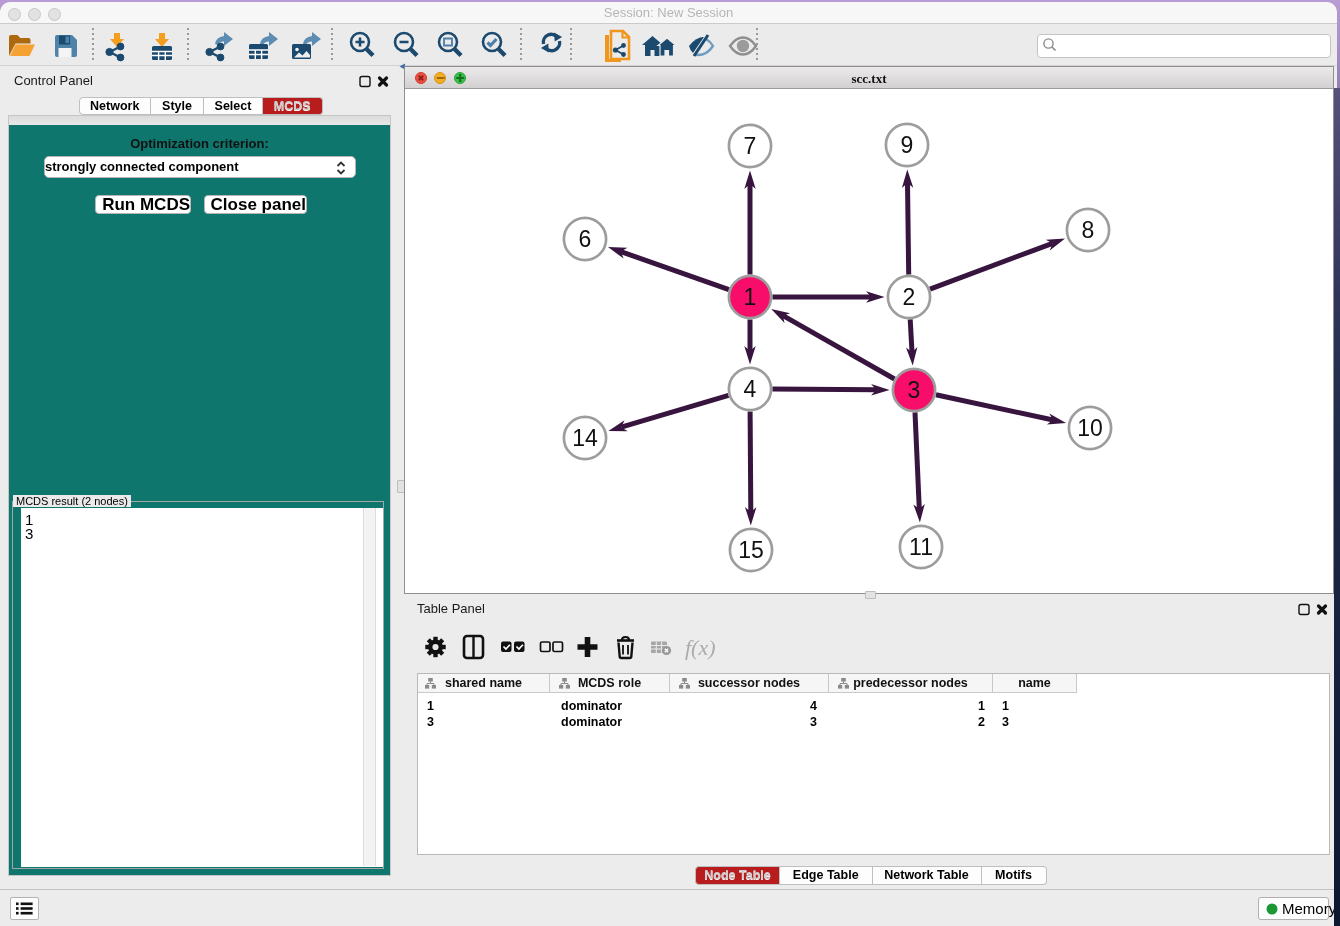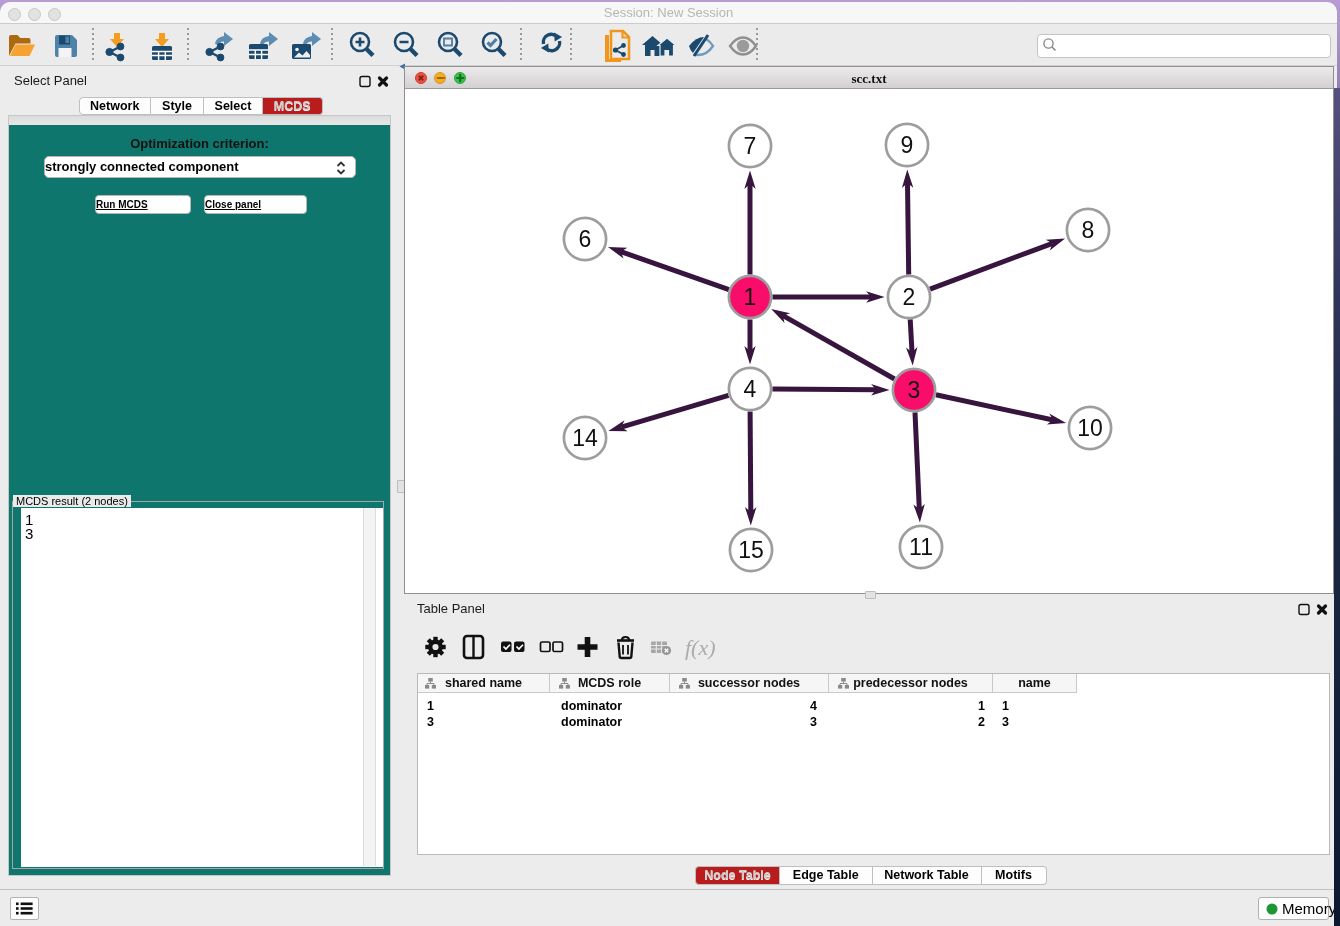--- a/index.html
+++ b/index.html
@@ -30,21 +30,21 @@
   .tab.sel{background:#b91c1c;color:#cbcbcb;text-shadow:0 1px 0 #fff;}
   #cpanel{position:absolute;left:8px;top:112.5px;width:383px;height:761px;
     background:#0f766e;border:1px solid #c6c6c6;box-sizing:border-box;}
   #cpanel .band{position:absolute;left:0;top:0;width:100%;height:9px;
     background:linear-gradient(180deg,#dcdcdc,#e7e7e7);}
   #optlab{position:absolute;left:0;top:20.5px;width:100%;text-align:center;font-size:13px;font-weight:bold;color:#111;}
   #combo{position:absolute;left:35px;top:40.5px;width:312px;height:22px;background:#fff;
     border:1px solid #b5b5b5;border-radius:5px;box-sizing:border-box;font-size:13px;font-weight:bold;
     line-height:20px;color:#000;}
   .btn{position:absolute;top:79px;height:19px;background:#fff;border:1px solid #b5b5b5;
-    border-radius:4px;box-sizing:border-box;font-size:10px;font-weight:bold;text-align:left;line-height:17px;color:#000;text-decoration:underline;}
+    border-radius:4px;box-sizing:border-box;font-size:17px;font-weight:bold;text-align:right;line-height:17px;color:#000;}
   #fieldset{position:absolute;left:3px;top:385.5px;width:372px;height:368px;
     border:1px solid #a6a6a6;box-sizing:border-box;}
   #fslabel{position:absolute;left:0;top:-7.5px;background:#eaeaea;padding:0 3px;font-size:11px;color:#000;}
   #fsarea{position:absolute;left:8px;top:5.5px;width:362px;height:359.5px;background:#fff;
     font-size:15px;line-height:14.5px;color:#000;}
   #fstext{position:absolute;left:4px;top:5px;}
   #fsscroll{position:absolute;right:7.5px;top:0.5px;width:11px;height:358px;background:#f3f3f3;
     border-left:1px solid #dcdcdc;border-right:1px solid #dcdcdc;}
   
   #net{position:absolute;left:404px;top:64px;width:930px;height:528px;
@@ -210,21 +210,21 @@
     <path d="M1 13 Q7 4.5 14 4.5 Q21 4.5 27 13 Q21 21.5 14 21.5 Q7 21.5 1 13 z" fill="none" stroke="#8f8f8f" stroke-width="2.4"></path>
     <circle cx="14" cy="13" r="6.2" fill="#9b9b9b"></circle>
   </g>
 </svg>
 <div id="search"></div>
 <svg class="abs" style="left:1042px;top:35px" width="16" height="16" viewBox="0 0 16 16">
   <circle cx="6.5" cy="6.5" r="4.6" fill="none" stroke="#8a8a8a" stroke-width="1.4"></circle>
   <path d="M10 10 L13.5 13.5" stroke="#8a8a8a" stroke-width="1.6"></path>
 </svg>
 
-<div id="cphead">Select Panel</div>
+<div id="cphead">Control Panel</div>
 <svg class="abs" style="left:357px;top:71px" width="36" height="16" viewBox="0 0 36 16">
   <rect x="3" y="3.5" width="10" height="10" rx="2" fill="none" stroke="#111" stroke-width="1.4"></rect>
   <path d="M22.5 5 L29.5 12 M29.5 5 L22.5 12" stroke="#111" stroke-width="3.2" stroke-linecap="round"></path>
 </svg>
 <div class="tabrow" style="left:78.5px;top:95px">
   <div class="tab first" style="width:72.5px">Network</div>
   <div class="tab" style="width:53px">Style</div>
   <div class="tab" style="width:59px">Select</div>
   <div class="tab last sel" style="width:59.5px">MCDS</div>
 </div>

